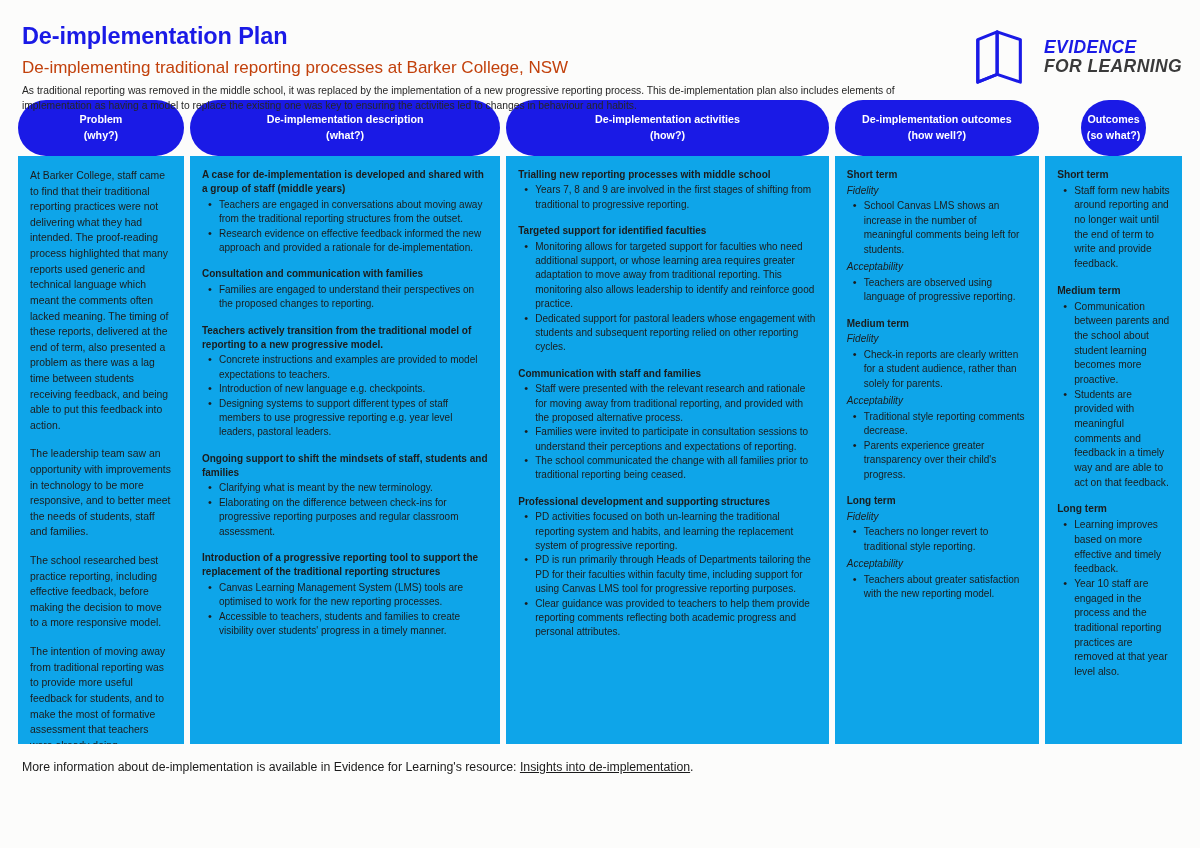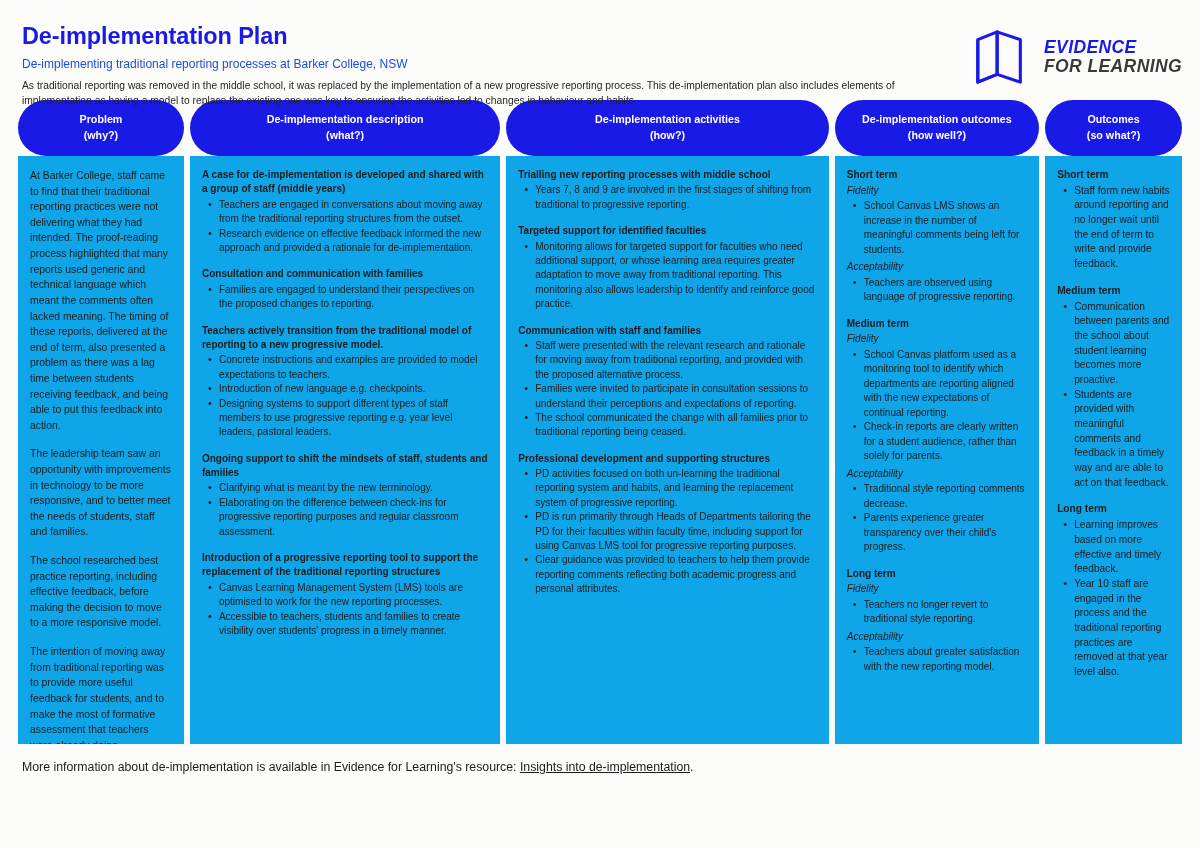--- a/index.html
+++ b/index.html
@@ -25,22 +25,22 @@
   }
   .title {
     color: #1a1ae6;
     font-size: 23.5px;
     font-weight: bold;
     letter-spacing: -0.1px;
     margin: 0 0 8px 0;
     line-height: 1.1;
   }
   .subtitle {
-    color: #1d4ed8;
-    font-size: 12px;
+    color: #c2410c;
+    font-size: 17px;
     font-weight: normal;
     margin: 0 0 7px 0;
     line-height: 1.15;
   }
   .intro {
     color: #262626;
     font-size: 10.3px;
     line-height: 1.45;
     max-width: 930px;
     margin: 0;
@@ -78,21 +78,21 @@
     display: flex;
     gap: 6px;
     padding: 0 18px;
     align-items: flex-start;
   }
   .col { display: flex; flex-direction: column; }
   .col-1 { width: 177px; }
   .col-2 { width: 331px; }
   .col-3 { width: 344px; }
   .col-4 { width: 218px; }
-  .col-5 { width: 146px; }
+  .col-5 { width: 146px; align-items: center; }
 
   .col-head {
     background: #1a1ae6;
     color: #ffffff;
     text-align: center;
     font-size: 10.7px;
     font-weight: bold;
     line-height: 1.45;
     padding: 12px 6px 13px 6px;
     min-height: 53px;
@@ -246,20 +246,21 @@
         <div class="sec">
           <p class="sec-head">Trialling new reporting processes with middle school</p>
           <ul class="bullets">
             <li>Years 7, 8 and 9 are involved in the first stages of shifting from traditional to progressive reporting.</li>
           </ul>
         </div>
         <div class="sec">
           <p class="sec-head">Targeted support for identified faculties</p>
           <ul class="bullets">
             <li>Monitoring allows for targeted support for faculties who need additional support, or whose learning area requires greater adaptation to move away from traditional reporting. This monitoring also allows leadership to identify and reinforce good practice.</li>
+            <li>Dedicated support for pastoral leaders whose engagement with students and subsequent reporting relied on other reporting cycles.</li>
           </ul>
         </div>
         <div class="sec">
           <p class="sec-head">Communication with staff and families</p>
           <ul class="bullets">
             <li>Staff were presented with the relevant research and rationale for moving away from traditional reporting, and provided with the proposed alternative process.</li>
             <li>Families were invited to participate in consultation sessions to understand their perceptions and expectations of reporting.</li>
             <li>The school communicated the change with all families prior to traditional reporting being ceased.</li>
           </ul>
         </div>
@@ -290,21 +291,20 @@
           <p class="sub-head">Acceptability</p>
           <ul class="bullets">
             <li>Teachers are observed using language of progressive reporting.</li>
           </ul>
         </div>
 
         <div class="sec">
           <p class="sec-head">Medium term</p>
           <p class="sub-head">Fidelity</p>
           <ul class="bullets">
-            <li>School Canvas platform used as a monitoring tool to identify which departments are reporting aligned with the new expectations of continual reporting.</li>
             <li>Check-in reports are clearly written for a student audience, rather than solely for parents.</li>
           </ul>
           <p class="sub-head">Acceptability</p>
           <ul class="bullets">
             <li>Traditional style reporting comments decrease.</li>
             <li>Parents experience greater transparency over their child's progress.</li>
           </ul>
         </div>
 
         <div class="sec">

